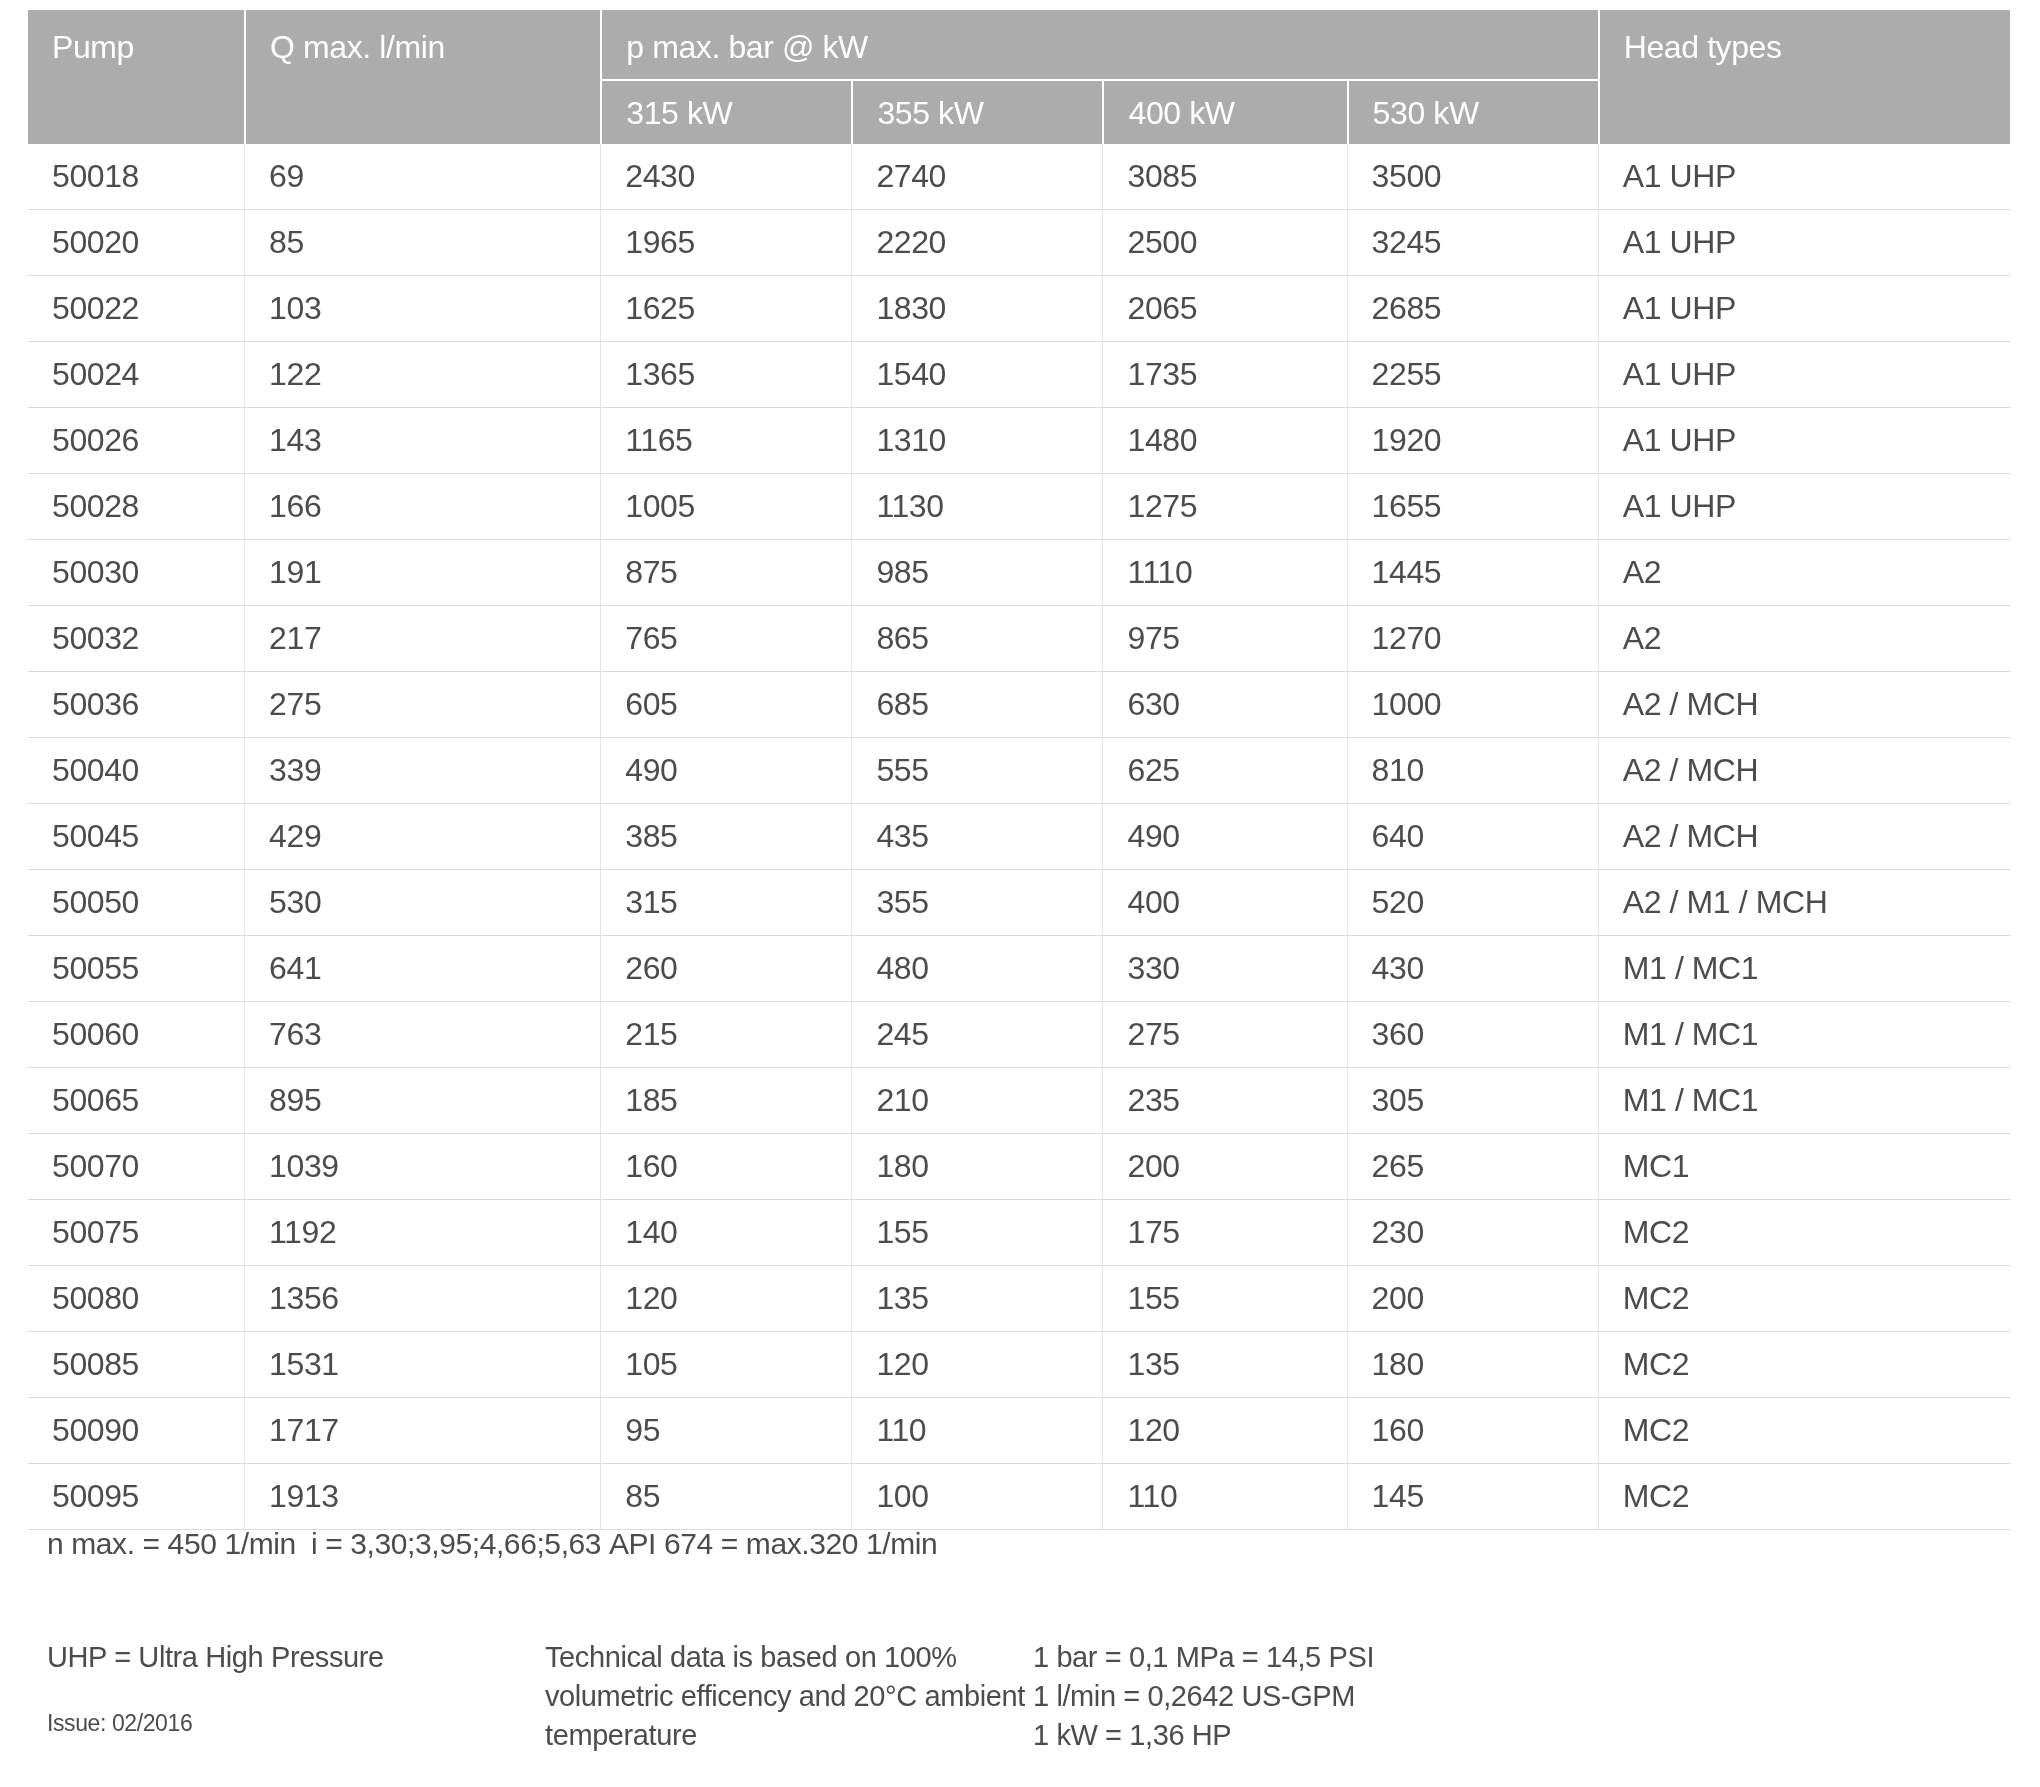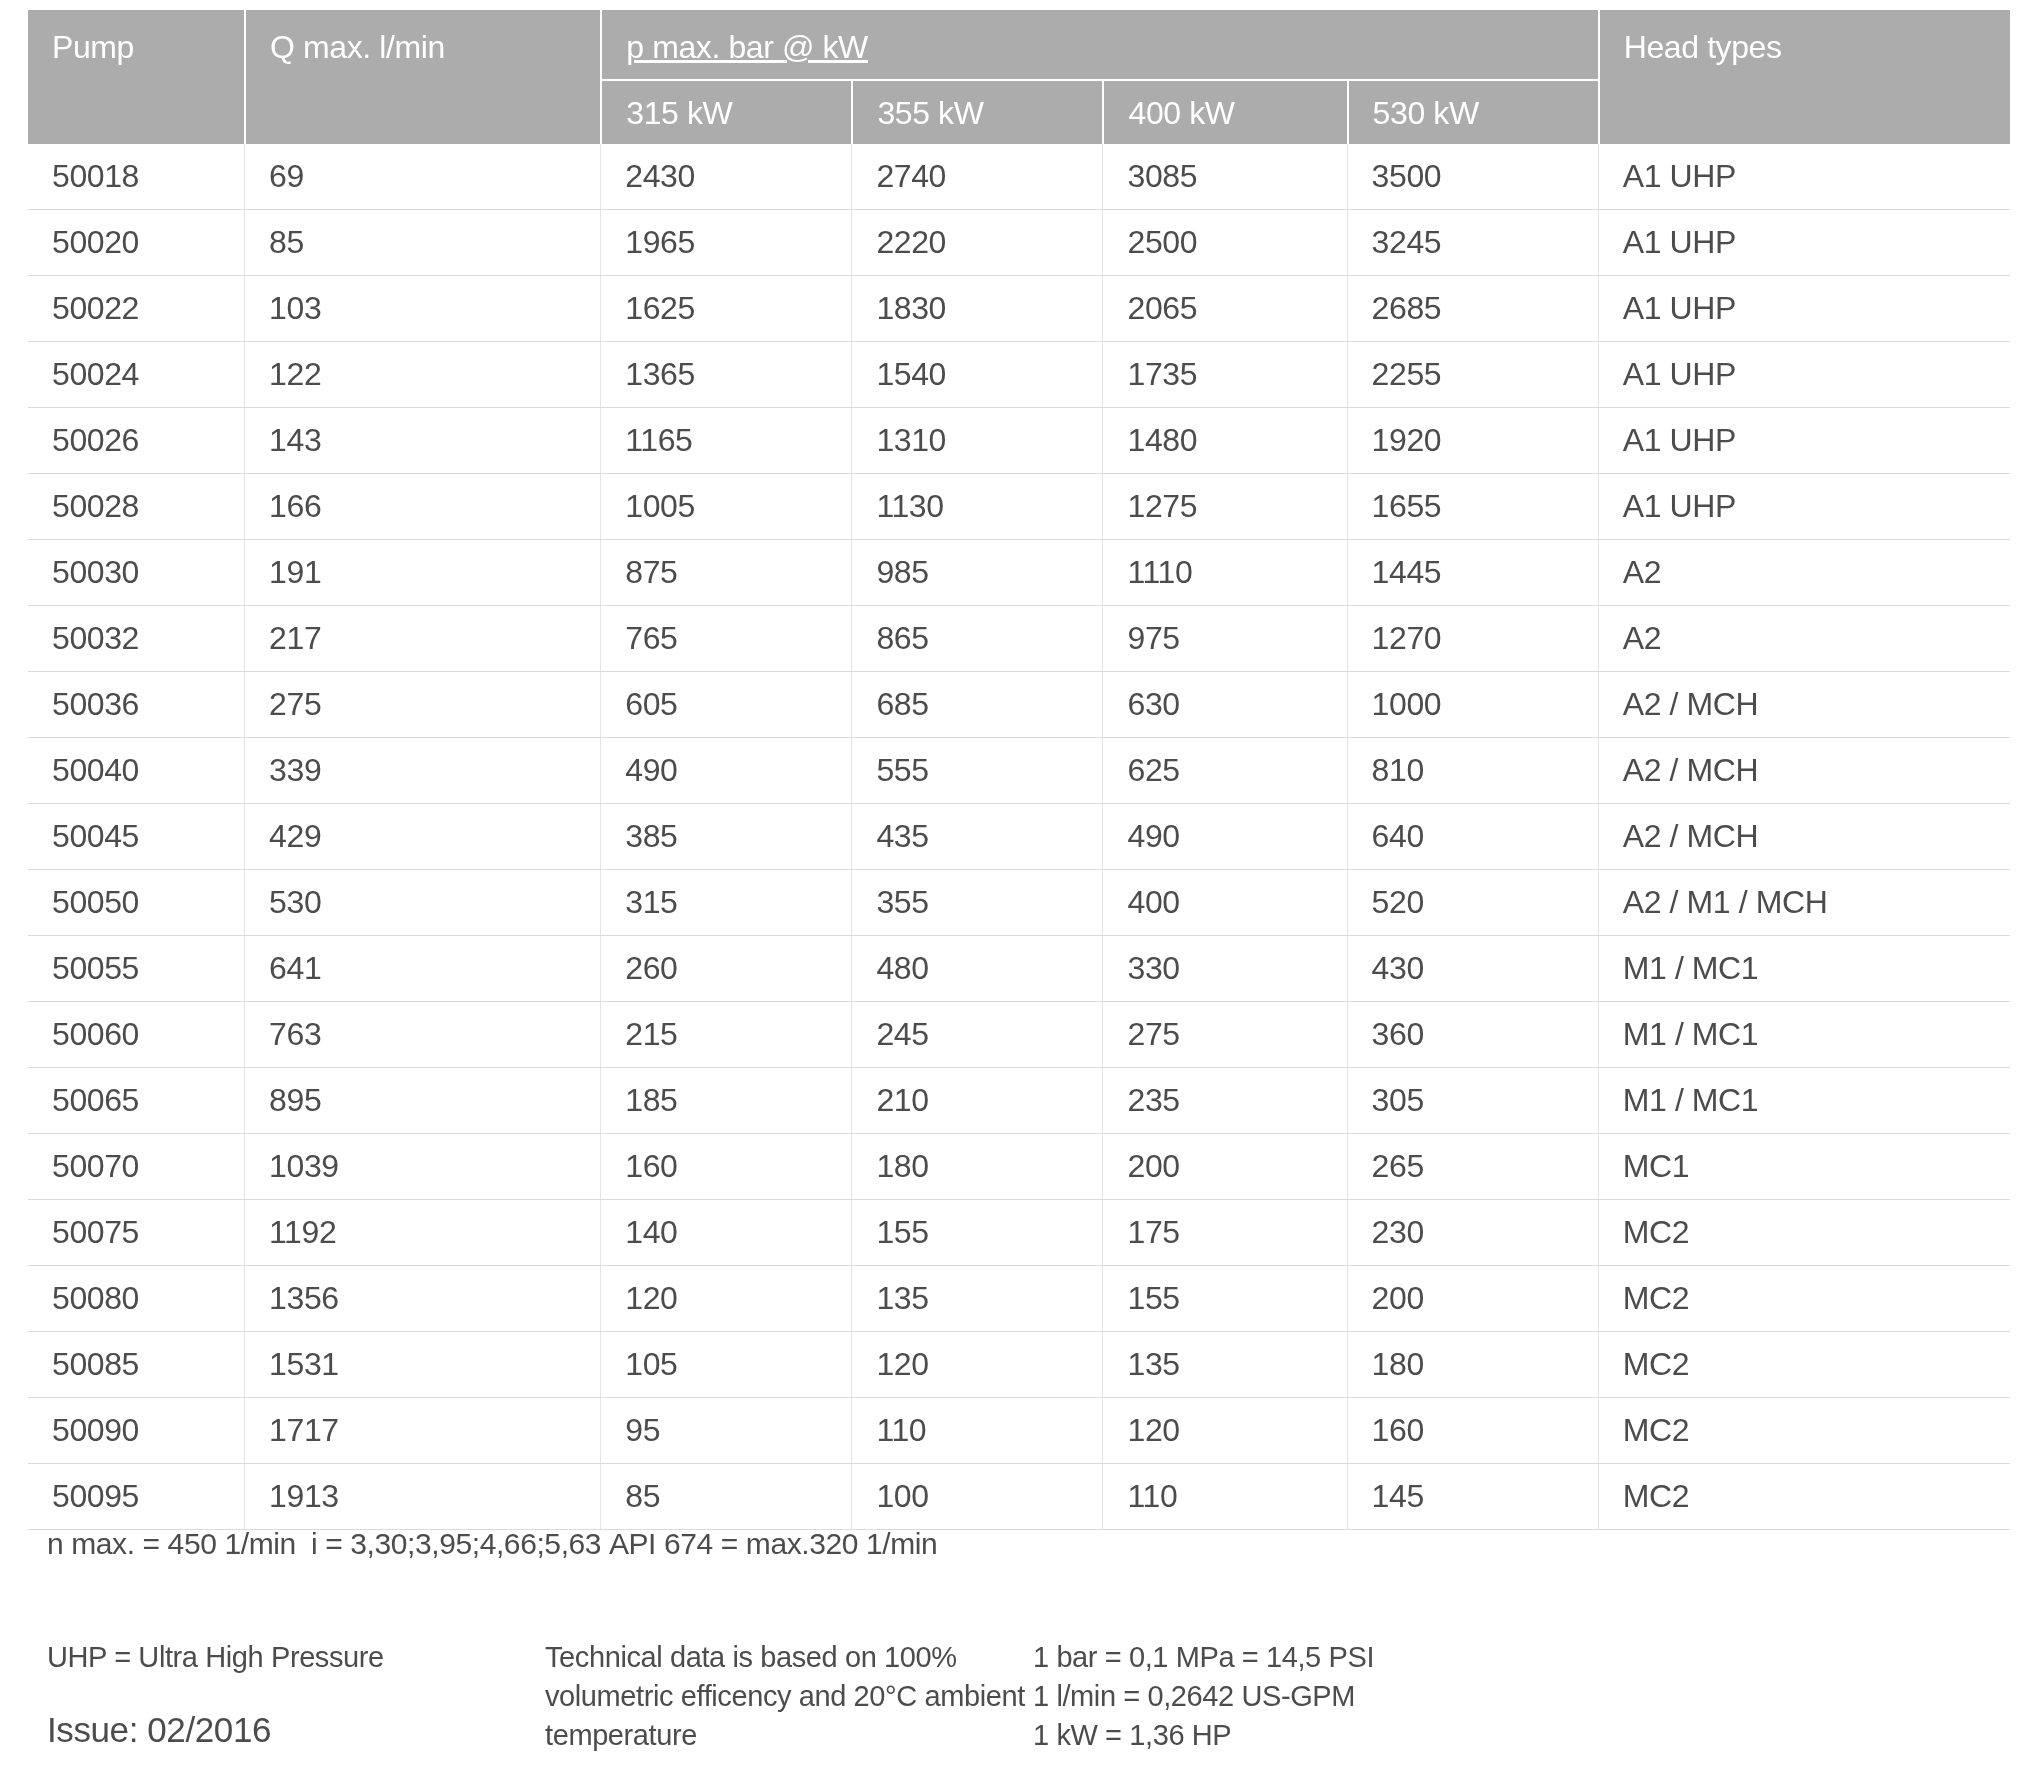--- a/index.html
+++ b/index.html
@@ -41,21 +41,20 @@
     text-align:left;
     vertical-align:top;
   }
   th.th-main{
     height:126px;
     padding:19px 0 0 24px;
   }
   th.th-span{
     height:61px;
     padding:19px 0 13px 24px;
-    text-decoration:underline;
   }
   th.b-left{border-left:2.6px solid #ffffff;}
   th.th-kw{
     height:65px;
     padding:13.6px 0 0 24px;
     border-top:2.6px solid #ffffff;
     border-left:2.6px solid #ffffff;
   }
   table.spec tbody td{
     height:66px;
@@ -91,21 +90,21 @@
     line-height:39px;
   }
   .fc-uhp{width:498px;flex:none;}
   .fc-tech{width:488px;flex:none;white-space:pre-line;}
   .fc-rights{flex:none;white-space:nowrap;margin-right:30px;}
   .fc-conv{flex:none;}
   .issue-line{
     position:absolute;
     left:47px;
     top:1710px;
-    font-size:35px;
+    font-size:23px;
     letter-spacing:-0.4px;
   }
 </style>
 </head>
 <body>
 
 <div class="page">
 
   <table class="spec">
     <colgroup>

